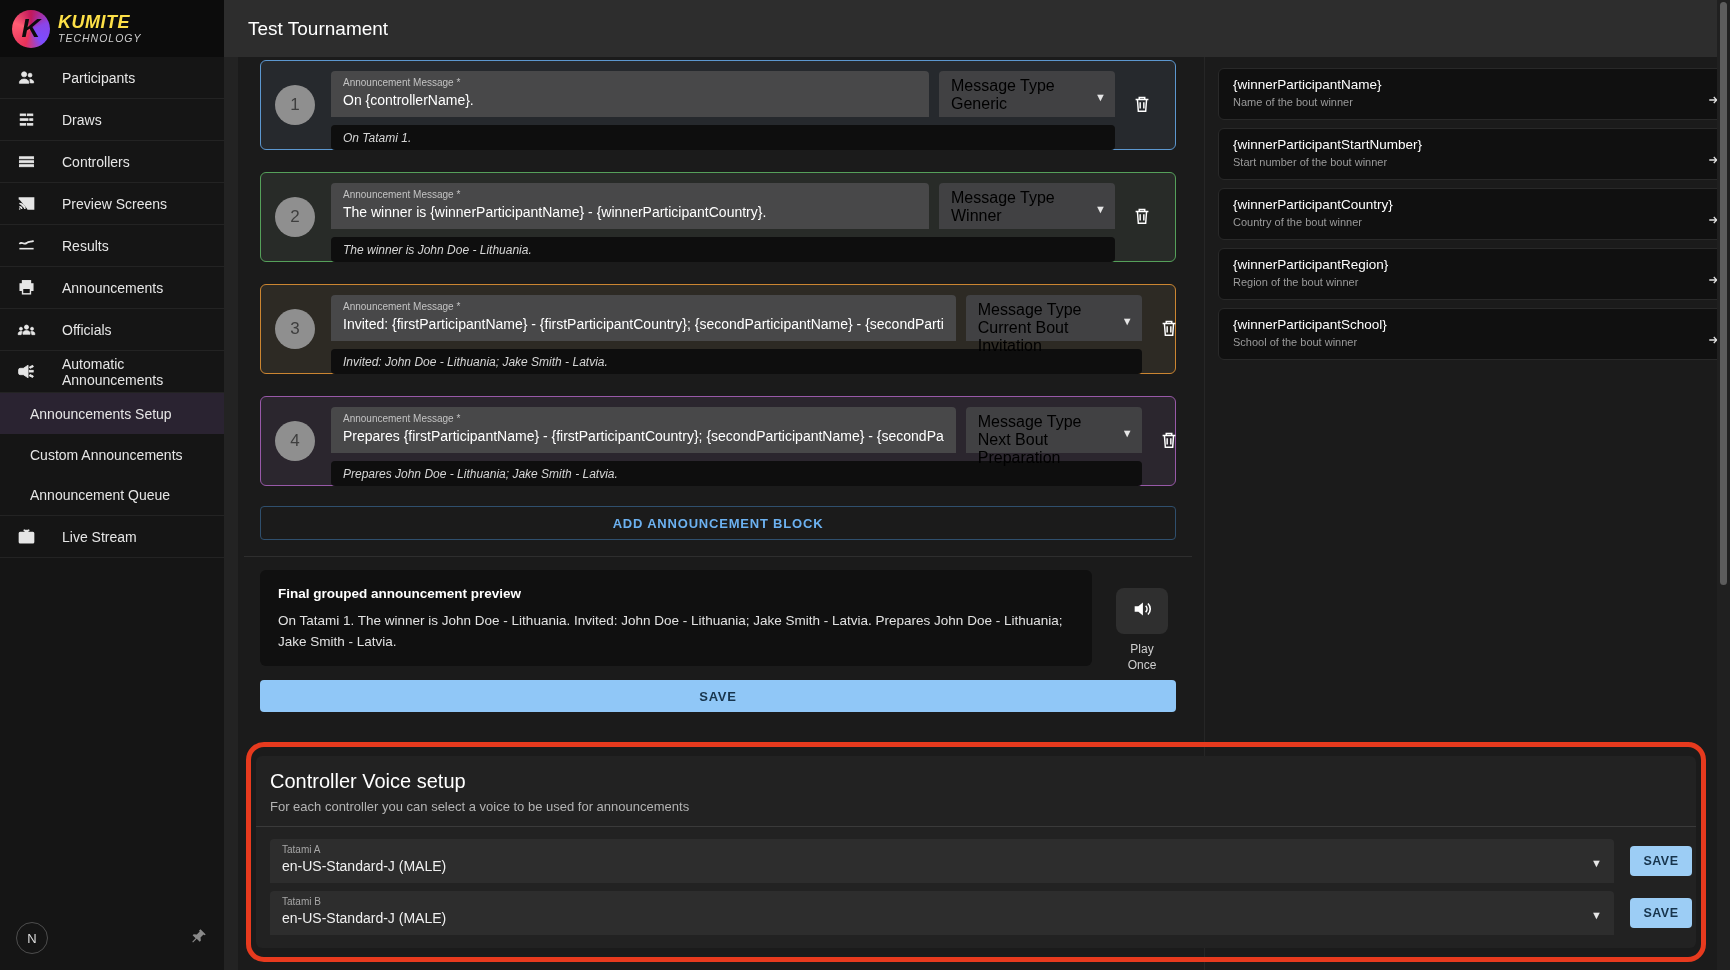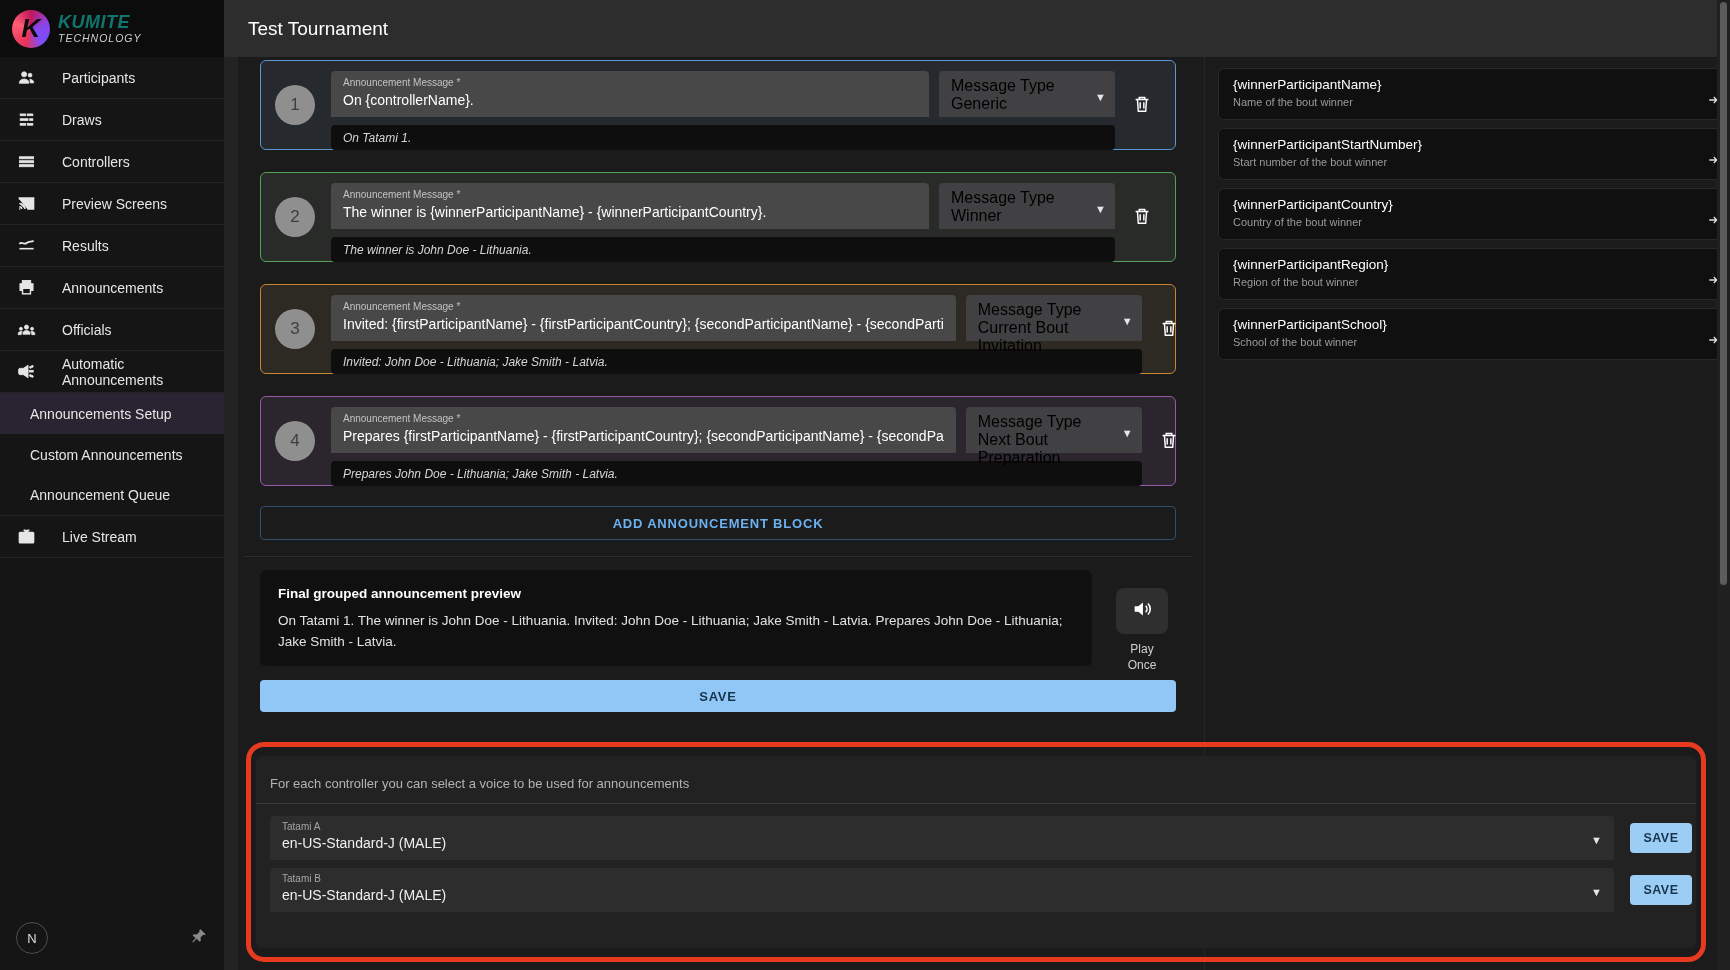--- a/index.html
+++ b/index.html
@@ -9,21 +9,21 @@
   
   .header { position:absolute; left:224px; top:0; width:1506px; height:57px; background:#2d2d2d; display:flex; align-items:center; padding-left:24px; z-index:3; }
   .header-title { color:#fff; font-size:19px; }
 
   
   .sidebar { position:absolute; left:0; top:0; width:224px; height:970px; background:#151515; z-index:4; }
   .brand { height:57px; background:#0c0c0c; display:flex; align-items:center; padding-left:12px; gap:8px; }
   .brand-mark { width:38px; height:38px; border-radius:50%; background:conic-gradient(from 200deg, #e8325a, #ff5d73 90deg, #c2185b 160deg, #8b45e8 230deg, #7c4dff 300deg, #e8325a 360deg); position:relative; flex:0 0 auto; }
   .brand-mark::after { content:"K"; position:absolute; inset:0; display:flex; align-items:center; justify-content:center; color:#0c0c0c; font-size:26px; font-weight:bold; font-style:italic; }
   .brand-text { display:flex; flex-direction:column; line-height:1; }
-  .brand-name { color:#0f766e; font-weight:bold; font-style:italic; font-size:18px; letter-spacing:.5px; }
+  .brand-name { color:#fde047; font-weight:bold; font-style:italic; font-size:18px; letter-spacing:.5px; }
   .brand-sub { color:#cfcfcf; font-style:italic; font-size:10.5px; letter-spacing:1px; margin-top:2px; }
 
   .nav { display:flex; flex-direction:column; }
   .nav-item { height:42px; display:flex; align-items:center; gap:26px; padding-left:16px; border-bottom:1px solid #232323; color:#e6e6e6; font-size:14px; cursor:pointer; }
   .nav-item .nicon { width:20px; height:20px; flex:0 0 auto; display:flex; align-items:center; justify-content:center; }
   .nav-item svg { width:19px; height:19px; fill:#e6e6e6; stroke:#e6e6e6; }
   .nav-sub { height:41px; display:flex; align-items:center; padding-left:30px; color:#e6e6e6; font-size:14px; cursor:pointer; }
   .nav-sub.active { background:#2a2331; }
   .sidebar-footer { position:absolute; left:0; bottom:0; width:224px; height:64px; display:flex; align-items:center; justify-content:space-between; padding:0 16px; }
   .avatar { width:32px; height:32px; border-radius:50%; border:1px solid #4d4d4d; color:#ddd; font-size:13px; display:flex; align-items:center; justify-content:center; }
@@ -426,20 +426,21 @@
       <span class="vbtn">
           <svg viewBox="0 0 24 24">
             <rect x="8" y="7" width="11" height="13" rx="1.5"></rect>
             <path d="M5 16V4.5A1.5 1.5 0 0 1 6.5 3H15"></path>
           </svg>
         </span>
     </div>
   </div>
 
   <div class="voice-card">
+    <div class="voice-title">Controller Voice setup</div>
     <div class="voice-sub">For each controller you can select a voice to be used for announcements</div>
     <div class="voice-div"></div>
     <div class="voice-row">
       <div class="voice-select">
         <div class="slabel">Tatami A</div>
         <div class="svalue">en-US-Standard-J (MALE)</div>
         <span class="caret">▼</span>
       </div>
       <button class="save-small">SAVE</button>
     </div>

